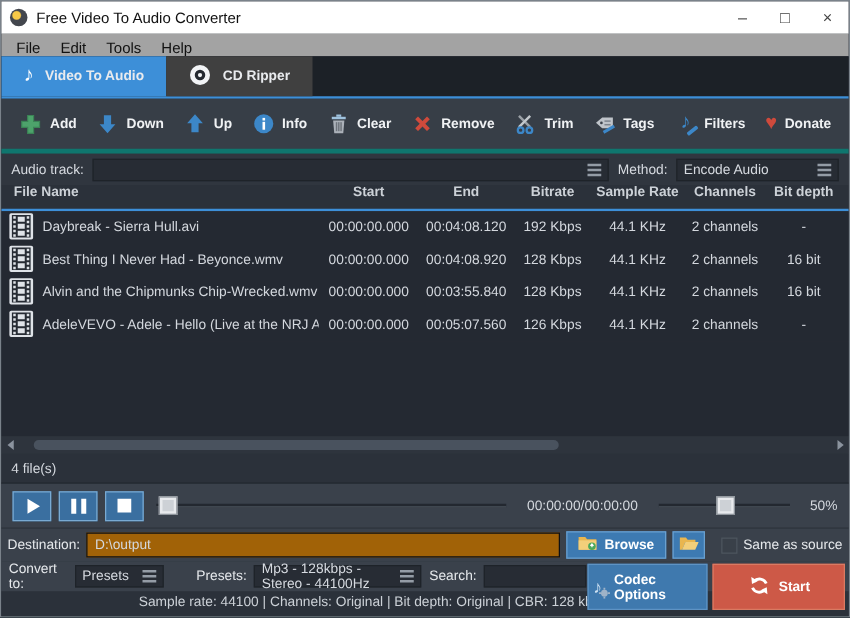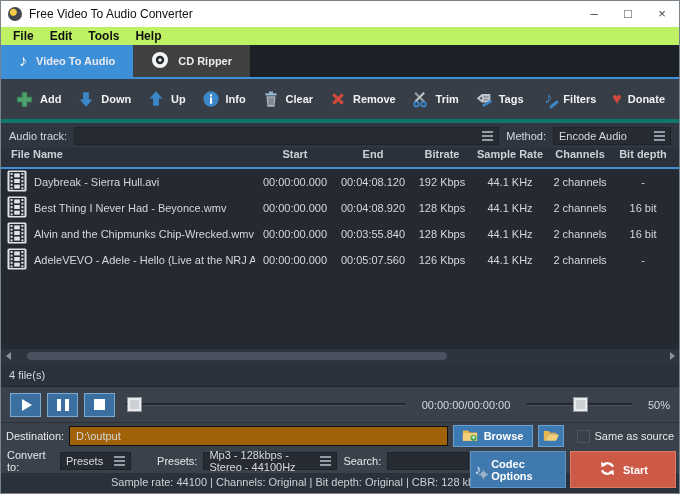--- a/index.html
+++ b/index.html
@@ -5,21 +5,21 @@
   * { box-sizing: border-box; margin: 0; padding: 0; }
   html,body { width:680px; height:494px; }
   body { font-family:"Liberation Sans", sans-serif; font-size:11px; background:#2b313a; }
   .win { width:680px; height:494px; display:flex; flex-direction:column; border:1px solid #7a828a; background:#2b313a; overflow:hidden; }
 
   
   .titlebar { height:26px; background:#ffffff; display:flex; align-items:center; padding-left:7px; flex:0 0 auto; }
   .appicon { width:14px; height:14px; border-radius:50%; background:radial-gradient(circle at 38% 38%, #f7c948 0 3px, #43474e 4px 7px); margin-right:7px; }
   .title { font-size:12px; color:#111; flex:1; }
   .wc { width:34px; height:26px; line-height:26px; text-align:center; color:#444; font-size:13px; }
-  .menubar { height:18px; background:#bef264; display:flex; align-items:center; padding-left:4px; flex:0 0 auto;font-weight:bold; }
+  .menubar { height:18px; background:#a3a3a3; display:flex; align-items:flex-end; padding-left:4px; flex:0 0 auto; }
   .menuitem { padding:0 8px; font-size:12px; color:#111; }
 
   
   .tabbar { height:34px; background:#1c2127; display:flex; align-items:flex-end; border-bottom:2px solid #3d8fd8; flex:0 0 auto; }
   .tab { height:32px; display:flex; align-items:center; padding:0 18px; gap:9px; color:#e9ebee; font-weight:bold; }
   .tab.active { background:#3d8fd8; }
   .tab.inactive { background:#404040; }
   .note-glyph { font-size:16px; color:#fff; font-weight:normal; }
 
   
@@ -223,21 +223,21 @@
     </div>
   </div>
 
   <div class="audiobar">
     <span>Audio track:</span>
     <div class="darkfield atrack-field">
       <span class="fill"></span>
       <span class="ddlines"></span>
     </div>
     <span>Method:</span>
-    <div class="darkfield" style="width:118px">
+    <div class="darkfield" style="width:130px">
       <span class="fill">Encode Audio</span>
       <span class="ddlines"></span>
     </div>
   </div>
 
   <div class="thead">
     <span class="c-name">File Name</span>
     <span class="c-start">Start</span>
     <span class="c-end">End</span>
     <span class="c-bitrate">Bitrate</span>

